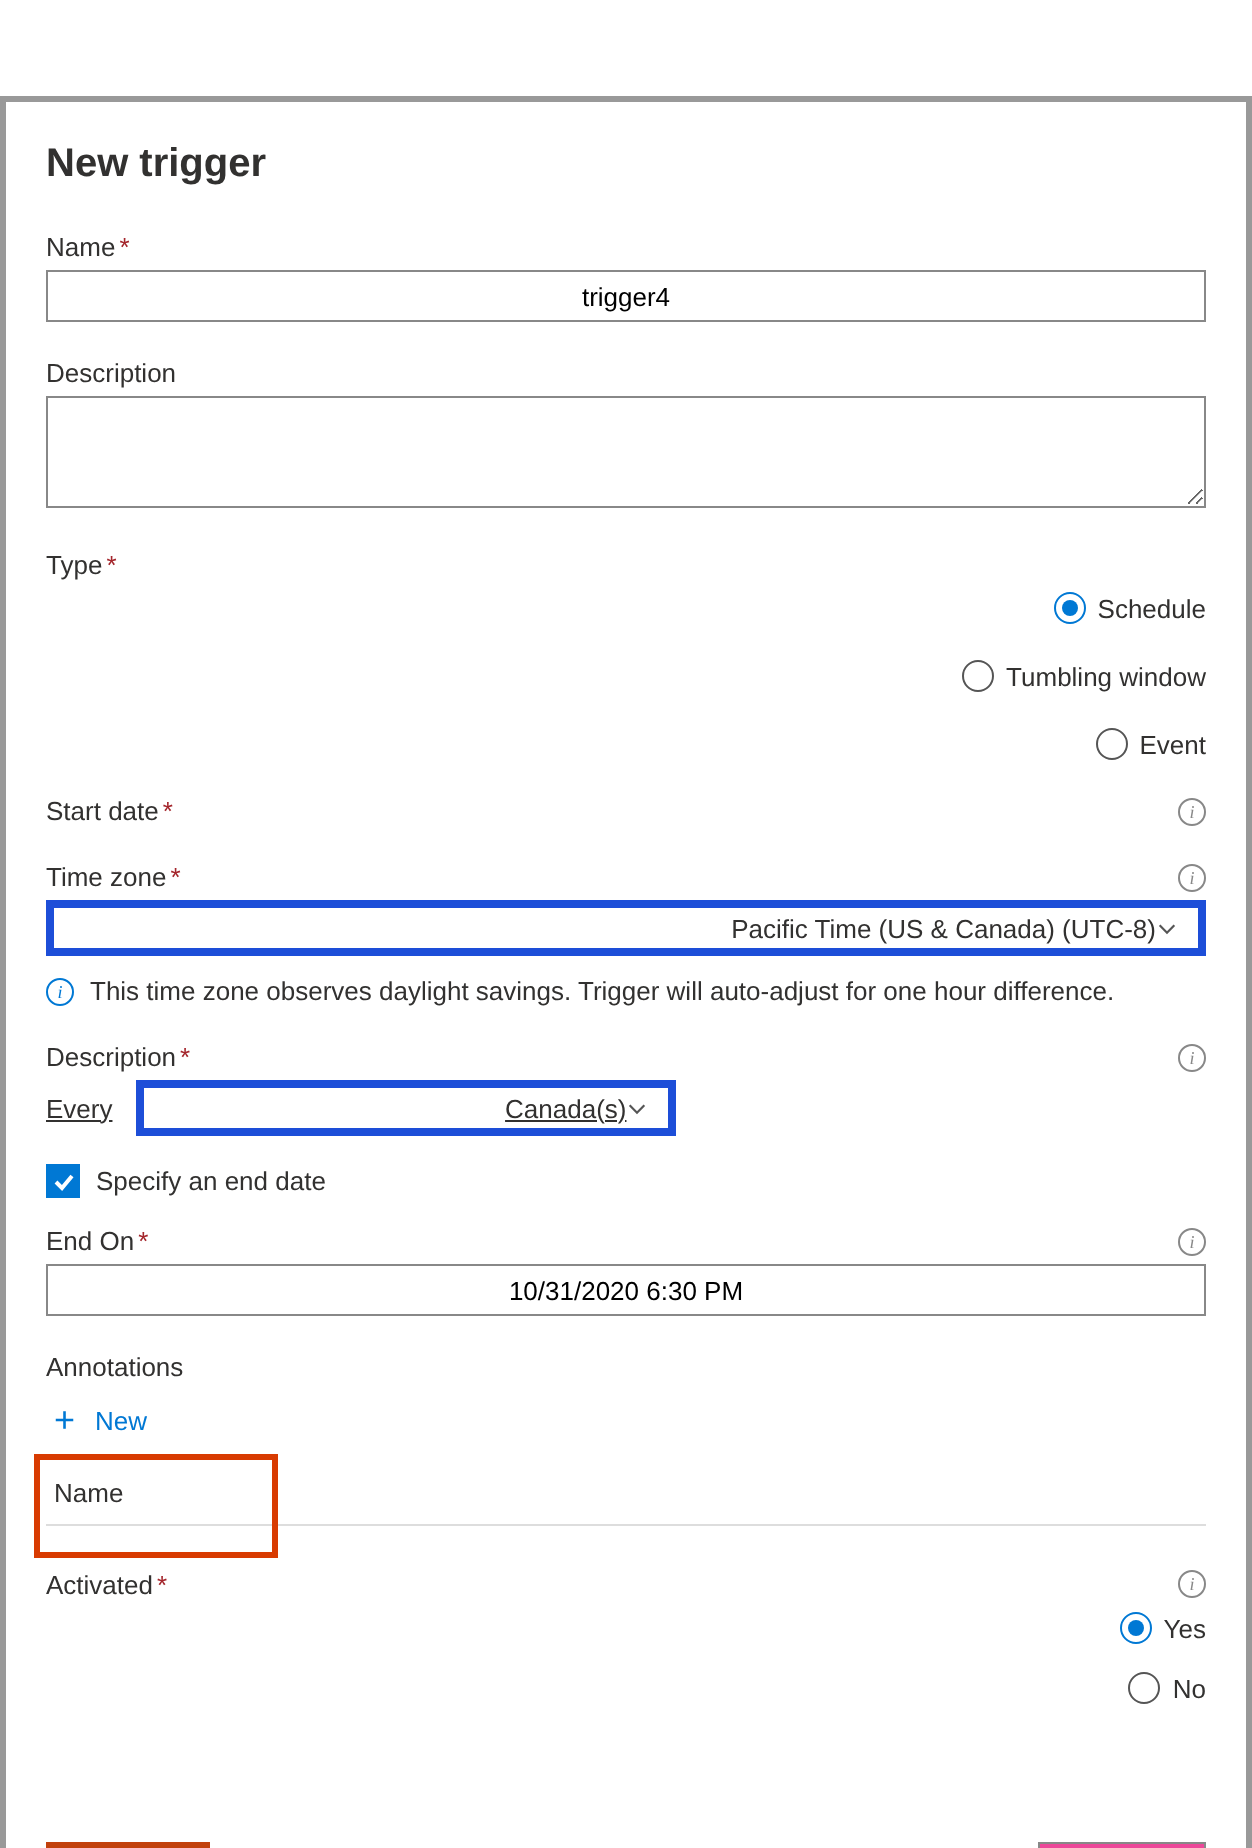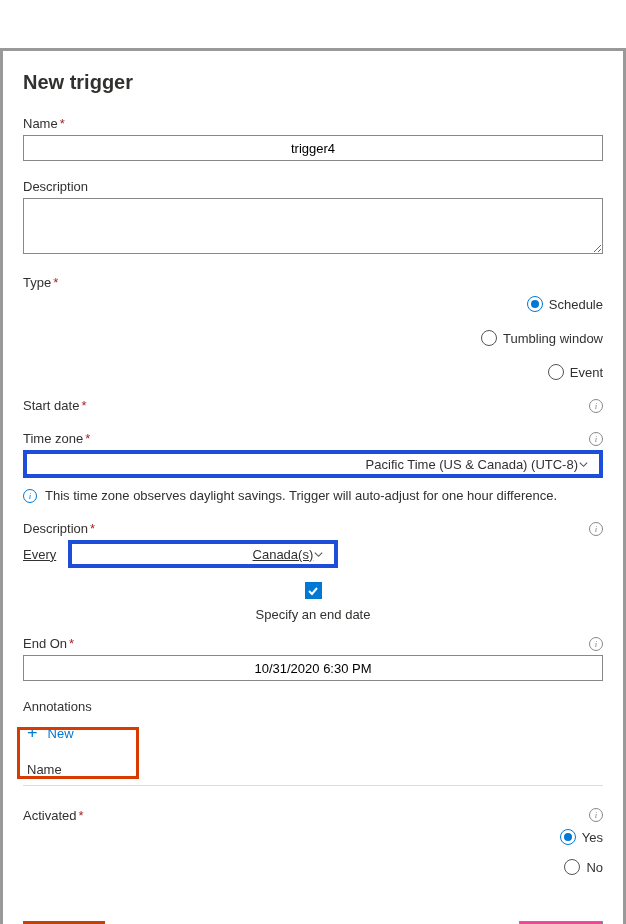--- a/index.html
+++ b/index.html
@@ -115,21 +115,20 @@
     text-decoration: underline;
   }
   .recurrence-row .every-label { flex-shrink: 0; }
   .recurrence-row input { flex: 1; }
   .recurrence-row .select-box { flex: 1; }
   .checkbox-row {
     display: flex;
     align-items: center;
     gap: 8px;
     margin: 14px 0;
-    flex-direction: column;
   }
   .checkbox {
     width: 17px; height: 17px;
     background: #0078d4;
     display: inline-flex;
     align-items: center;
     justify-content: center;
     cursor: pointer;
   }
   .checkbox svg { display: block; }

